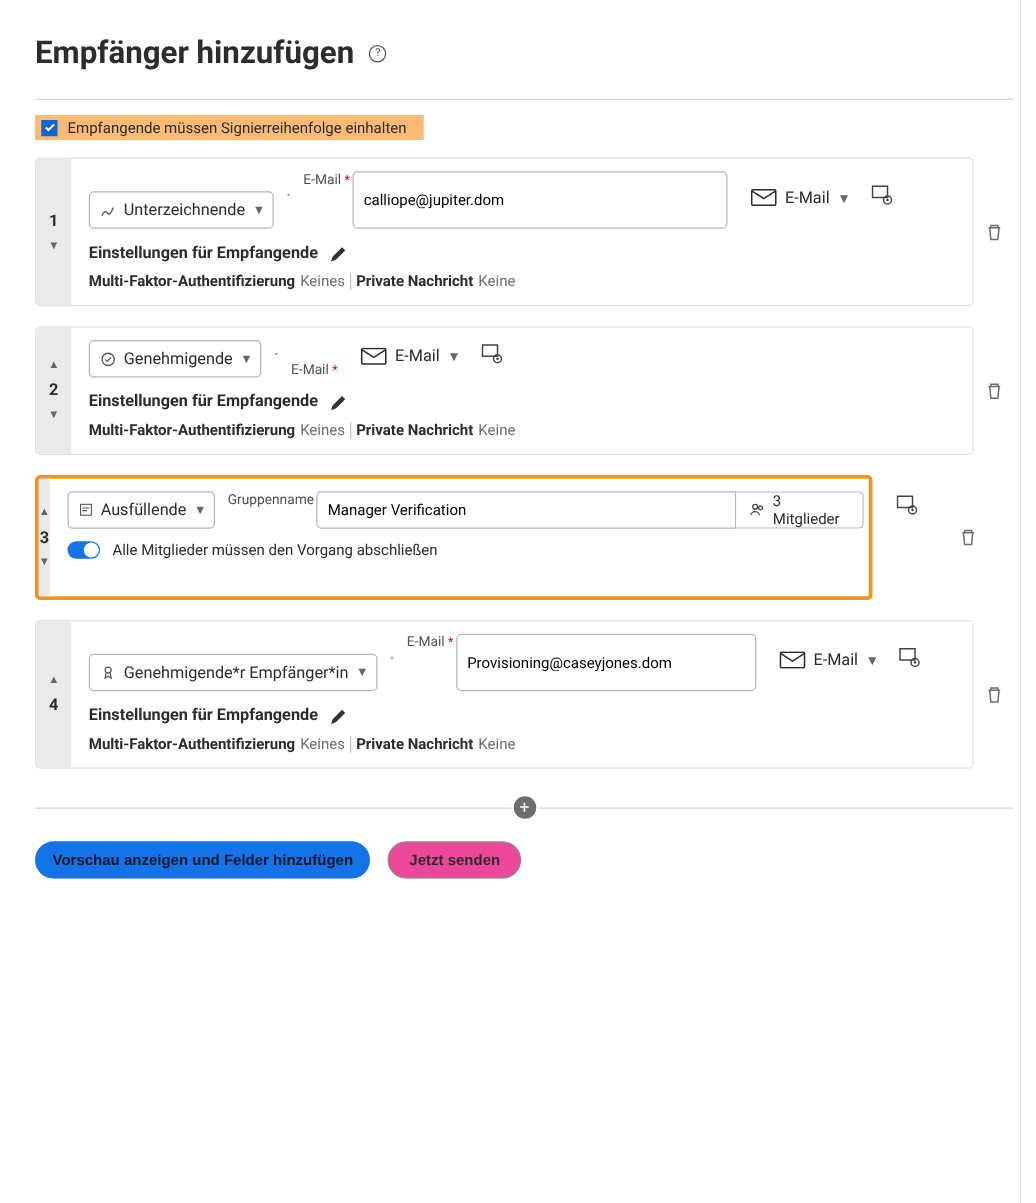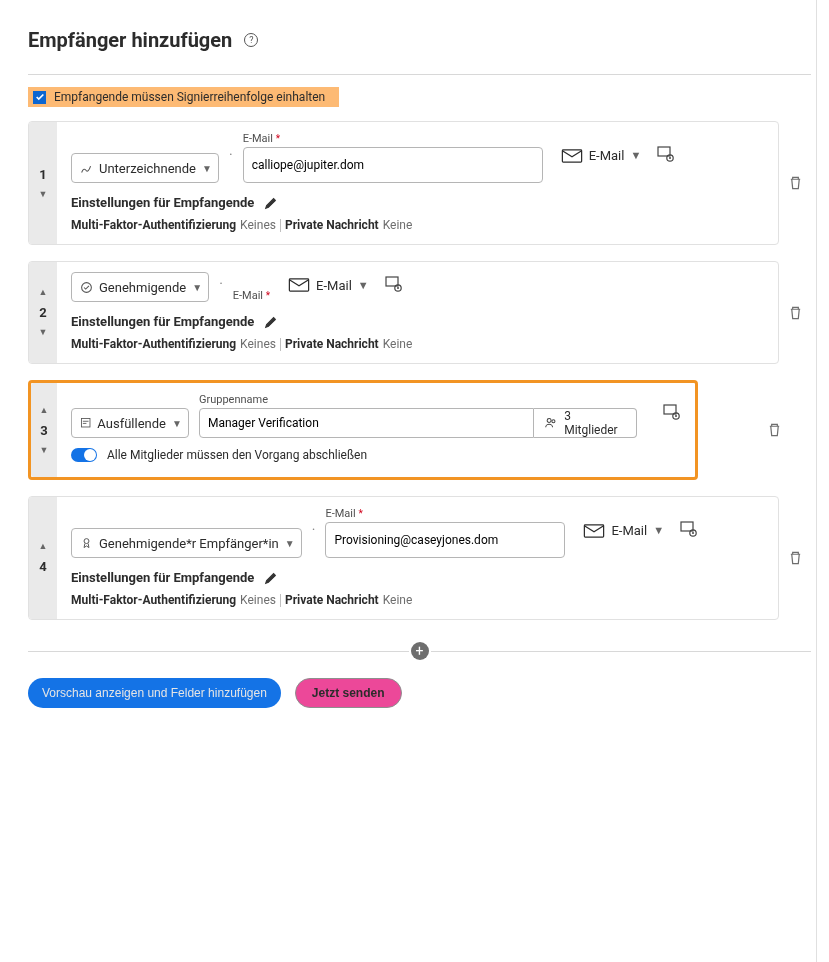--- a/index.html
+++ b/index.html
@@ -1,19 +1,19 @@
 <!DOCTYPE html>
 <html><head>
 <meta charset="utf-8">
 <style>
 * { box-sizing: border-box; margin: 0; padding: 0; }
 body { font-family: -apple-system, BlinkMacSystemFont, "Segoe UI", Roboto, Arial, sans-serif; font-size: 13px; color: #2c2c2c; background: #fff; width: 829px; }
 .container { padding: 28px 18px 0 28px; }
 .header-row { display: flex; align-items: center; gap: 12px; margin-bottom: 22px; }
-.title { font-size: 20px; font-weight: 700; }
+.title { font-size: 25px; font-weight: 700; }
 .help-icon { width: 14px; height: 14px; border: 1.2px solid #555; border-radius: 50%; display: inline-flex; align-items: center; justify-content: center; font-size: 9px; color: #555; cursor: pointer; }
 .title-underline { height: 1px; background: #d8d8d8; margin-bottom: 12px; }
 
 .check-row { display: inline-flex; align-items: center; gap: 8px; background: #fdba74; padding: 3px 14px 3px 5px; margin-bottom: 14px; }
 .checkbox { width: 13px; height: 13px; background: #0d66d0; display: inline-flex; align-items: center; justify-content: center; }
 .checkbox svg { width: 10px; height: 10px; }
 .check-label { font-size: 12px; }
 
 .recipients { display: flex; flex-direction: column; gap: 16px; }
 .card-wrap { display: flex; align-items: stretch; }
@@ -21,24 +21,24 @@
 .card.highlighted { border: 3px solid #f29423; }
 .index-col { width: 28px; background: #eaeaea; display: flex; flex-direction: column; align-items: center; justify-content: center; gap: 8px; border-top-left-radius: 3px; border-bottom-left-radius: 3px; }
 .idx-num { font-size: 13px; font-weight: 700; }
 .chev { font-size: 9px; color: #666; cursor: pointer; line-height: 1; }
 .card-body { flex: 1; padding: 10px 14px 12px 14px; }
 .top-row { display: flex; align-items: flex-end; gap: 10px; }
 .role-select { position: relative; border: 1px solid #b5b5b5; border-radius: 4px; height: 30px; display: flex; align-items: center; padding: 0 22px 0 8px; gap: 6px; min-width: 118px; cursor: pointer; white-space: nowrap; }
 .role-select .caret { position: absolute; right: 6px; font-size: 10px; color: #666; }
 .role-ic { width: 13px; height: 13px; display: inline-flex; align-items: center; justify-content: center; }
 .dot-sep { color: #888; font-size: 14px; align-self: center; padding-bottom: 6px; }
-.email-wrap { display: flex; flex-direction: column; gap: 2px; }
+.email-wrap { display: flex; flex-direction: row; gap: 2px; }
 .email-label { font-size: 11px; color: #505050; }
 .star { color: #d0021b; font-size: 10px; }
-.email-input { border: 1px solid #b5b5b5; border-radius: 4px; height: 36px; padding: 0 8px; width: 300px; font-size: 12px; font-family: inherit; }
+.email-input { border: 1px solid #b5b5b5; border-radius: 4px; height: 46px; padding: 0 8px; width: 300px; font-size: 12px; font-family: inherit; }
 .group-input { border: 1px solid #b5b5b5; border-radius: 4px 0 0 4px; height: 30px; padding: 0 8px; width: 342px; font-size: 12px; font-family: inherit; }
 .members-btn { border: 1px solid #b5b5b5; border-left: none; border-radius: 0 4px 4px 0; height: 30px; padding: 0 10px; display: flex; align-items: center; gap: 6px; cursor: pointer; background: #fff; font-size: 12px; }
 .delivery { display: flex; align-items: center; gap: 6px; cursor: pointer; margin-left: 8px; align-self: center; padding-bottom: 4px; }
 .delivery-caret { font-size: 11px; color: #666; }
 .env-icon { width: 22px; height: 14px; }
 .config-icon { margin-left: 6px; cursor: pointer; align-self: center; padding-bottom: 4px; }
 
 .settings-row { display: flex; align-items: center; gap: 10px; margin-top: 12px; }
 .settings-label { font-weight: 700; font-size: 13px; }
 .pencil { width: 14px; height: 14px; color: #333; cursor: pointer; }
@@ -51,21 +51,21 @@
 .toggle { width: 26px; height: 14px; border-radius: 7px; background: #1473e6; position: relative; cursor: pointer; }
 .toggle::after { content: ""; position: absolute; right: 1px; top: 1px; width: 12px; height: 12px; background: #fff; border-radius: 50%; }
 
 .trash-col { width: 32px; display: flex; align-items: center; justify-content: center; }
 .trash { width: 15px; height: 16px; cursor: pointer; color: #6e6e6e; }
 
 .divider-row { display: flex; align-items: center; margin: 22px 0 18px; }
 .divider-line { flex: 1; height: 1px; background: #d8d8d8; }
 .plus-btn { width: 18px; height: 18px; border-radius: 50%; background: #6e6e6e; display: inline-flex; align-items: center; justify-content: center; color: #fff; font-size: 14px; cursor: pointer; margin: 0 2px; }
 .button-row { display: flex; gap: 14px; }
-.btn-primary { background: #1473e6; color: #e5e5e5; border: none; border-radius: 16px; padding: 8px 14px; font-size: 12px; font-weight: 400; cursor: pointer; }
+.btn-primary { background: #1473e6; color: #0f172a; border: none; border-radius: 16px; padding: 8px 14px; font-size: 12px; font-weight: 700; cursor: pointer; }
 .btn-secondary { background: #ec4899; color: #2c2c2c; border: 1.5px solid #8e8e8e; border-radius: 16px; padding: 7px 16px; font-size: 12px; font-weight: 700; cursor: pointer; }
 
 .right-border { position: fixed; top: 0; right: 12px; width: 1px; height: 962px; background: #e0e0e0; }
 </style>
 </head>
 <body>
 
 <div class="right-border"></div>
 
 <div class="container">

